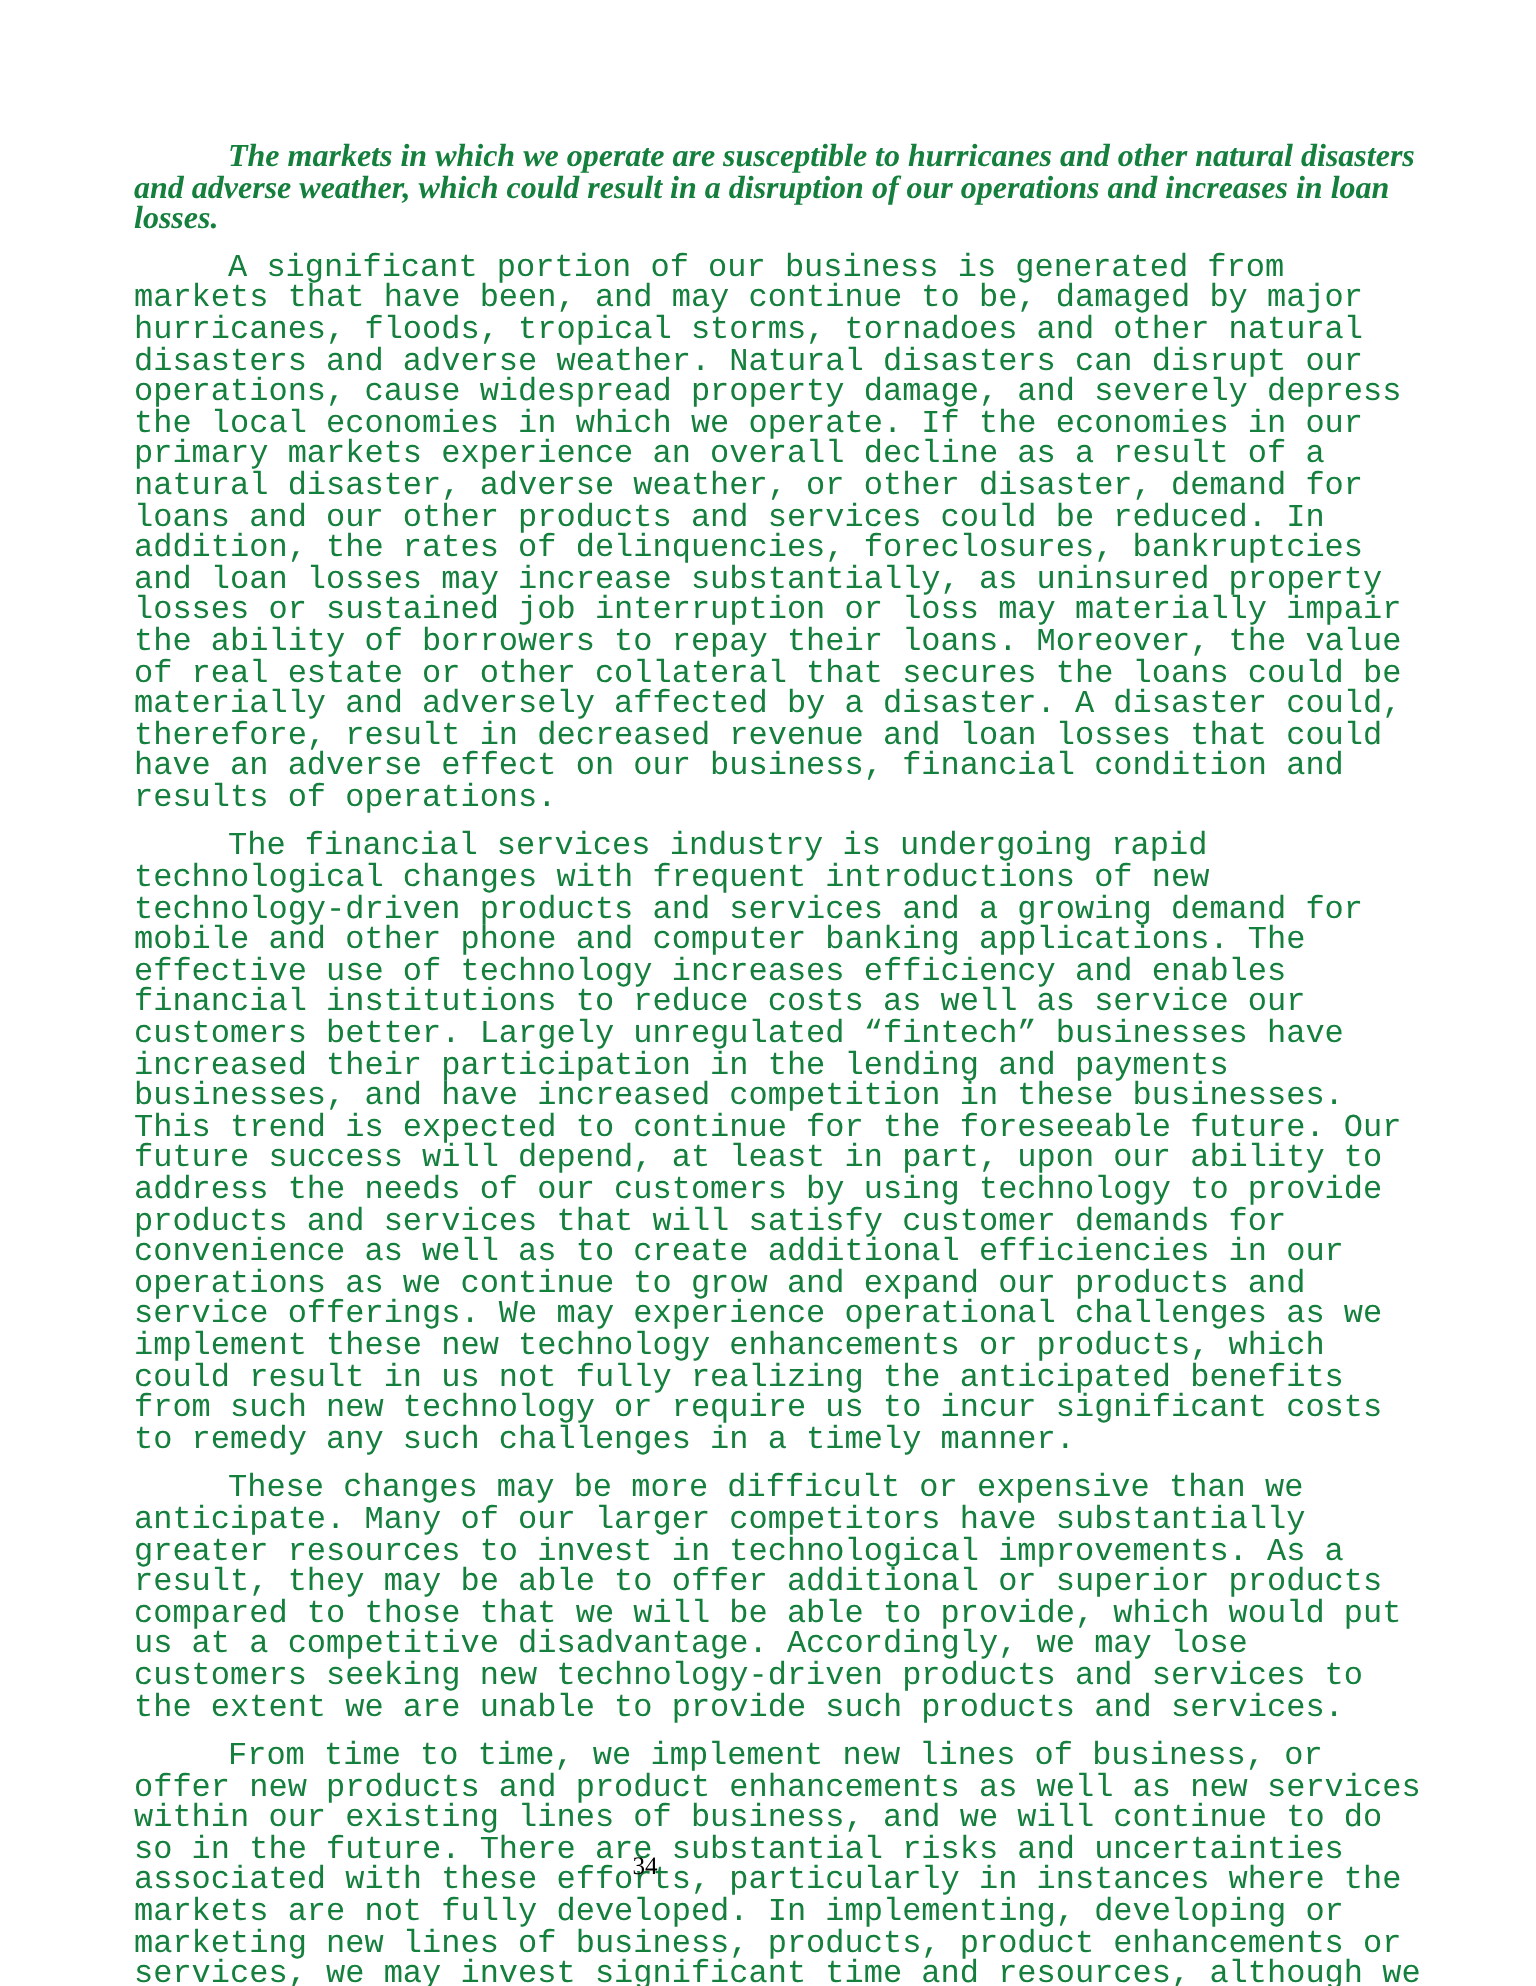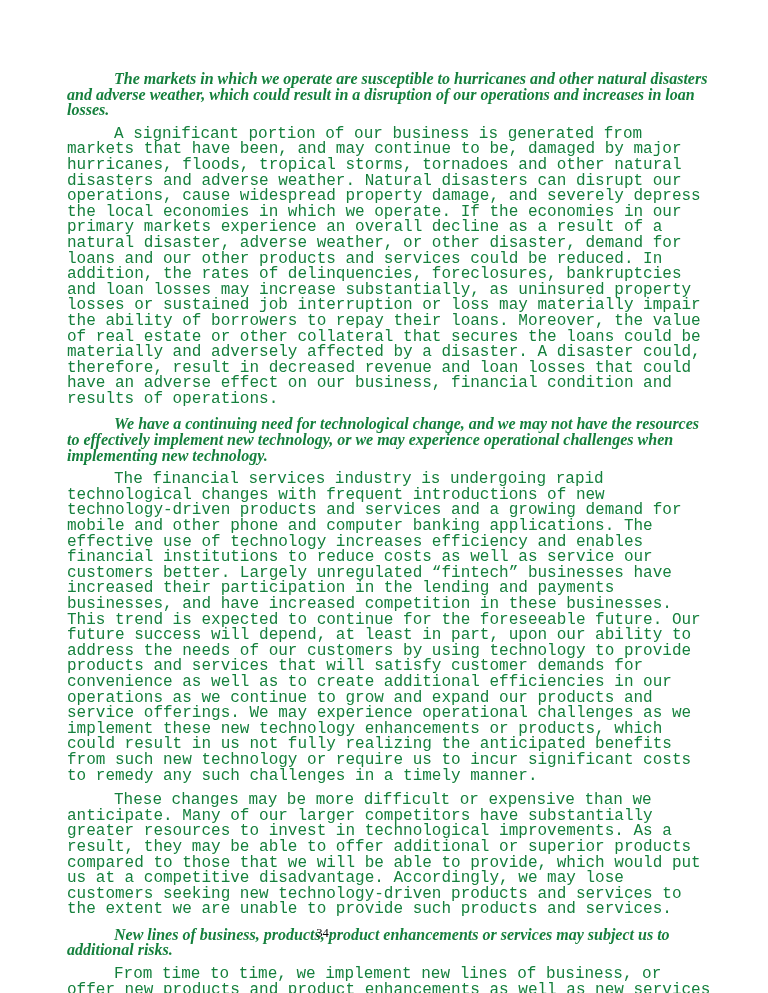--- a/index.html
+++ b/index.html
@@ -19,21 +19,19 @@
     font-family: "Liberation Serif", serif; font-size: 12.6px; color: #000;
   }
 </style>
 </head>
 <body>
 
 <div class="page">
   <p class="heading">The markets in which we operate are susceptible to hurricanes and other natural disasters and adverse weather, which could result in a disruption of our operations and increases in loan losses.</p>
   <p class="para">A significant portion of our business is generated from markets that have been, and may continue to be, damaged by major hurricanes, floods, tropical storms, tornadoes and other natural disasters and adverse weather. Natural disasters can disrupt our operations, cause widespread property damage, and severely depress the local economies in which we operate. If the economies in our primary markets experience an overall decline as a result of a natural disaster, adverse weather, or other disaster, demand for loans and our other products and services could be reduced. In addition, the rates of delinquencies, foreclosures, bankruptcies and loan losses may increase substantially, as uninsured property losses or sustained job interruption or loss may materially impair the ability of borrowers to repay their loans. Moreover, the value of real estate or other collateral that secures the loans could be materially and adversely affected by a disaster. A disaster could, therefore, result in decreased revenue and loan losses that could have an adverse effect on our business, financial condition and results of operations.</p>
 
-  <p class="heading">We have a continuing need for technological change, and we may not have the resources to effectively implement new technology, or we may experience operational challenges when implementing new technology.</p>
   <p class="para">The financial services industry is undergoing rapid technological changes with frequent introductions of new technology-driven products and services and a growing demand for mobile and other phone and computer banking applications. The effective use of technology increases efficiency and enables financial institutions to reduce costs as well as service our customers better. Largely unregulated “fintech” businesses have increased their participation in the lending and payments businesses, and have increased competition in these businesses. This trend is expected to continue for the foreseeable future. Our future success will depend, at least in part, upon our ability to address the needs of our customers by using technology to provide products and services that will satisfy customer demands for convenience as well as to create additional efficiencies in our operations as we continue to grow and expand our products and service offerings. We may experience operational challenges as we implement these new technology enhancements or products, which could result in us not fully realizing the anticipated benefits from such new technology or require us to incur significant costs to remedy any such challenges in a timely manner.</p>
   <p class="para">These changes may be more difficult or expensive than we anticipate. Many of our larger competitors have substantially greater resources to invest in technological improvements. As a result, they may be able to offer additional or superior products compared to those that we will be able to provide, which would put us at a competitive disadvantage. Accordingly, we may lose customers seeking new technology-driven products and services to the extent we are unable to provide such products and services.</p>
 
-  <p class="heading">New lines of business, products, product enhancements or services may subject us to additional risks.</p>
   <p class="para">From time to time, we implement new lines of business, or offer new products and product enhancements as well as new services within our existing lines of business, and we will continue to do so in the future. There are substantial risks and uncertainties associated with these efforts, particularly in instances where the markets are not fully developed. In implementing, developing or marketing new lines of business, products, product enhancements or services, we may invest significant time and resources, although we may not assign the appropriate level of resources or expertise necessary to make these new lines of business, products, product enhancements or services successful or to realize their expected benefits. Further, initial timetables for the introduction and development of new lines of business, products, product enhancements or services may not be achieved, and price and profitability targets may not prove feasible. External factors, such as compliance with regulations, competitive alternatives and shifting market preferences, may also impact the ultimate implementation of a new line of business or offerings of new products, product enhancements or services. Furthermore, any new line of business, product, product enhancement or service could have a significant impact on the effectiveness of our system of internal controls. Failure to successfully manage these risks in the development and implementation of new lines of business or offerings of new products, product enhancements or services could have an adverse impact on our business, financial condition or results of operations.</p>
 </div>
 
 <div class="page-number">34</div>
 
 </body></html>

